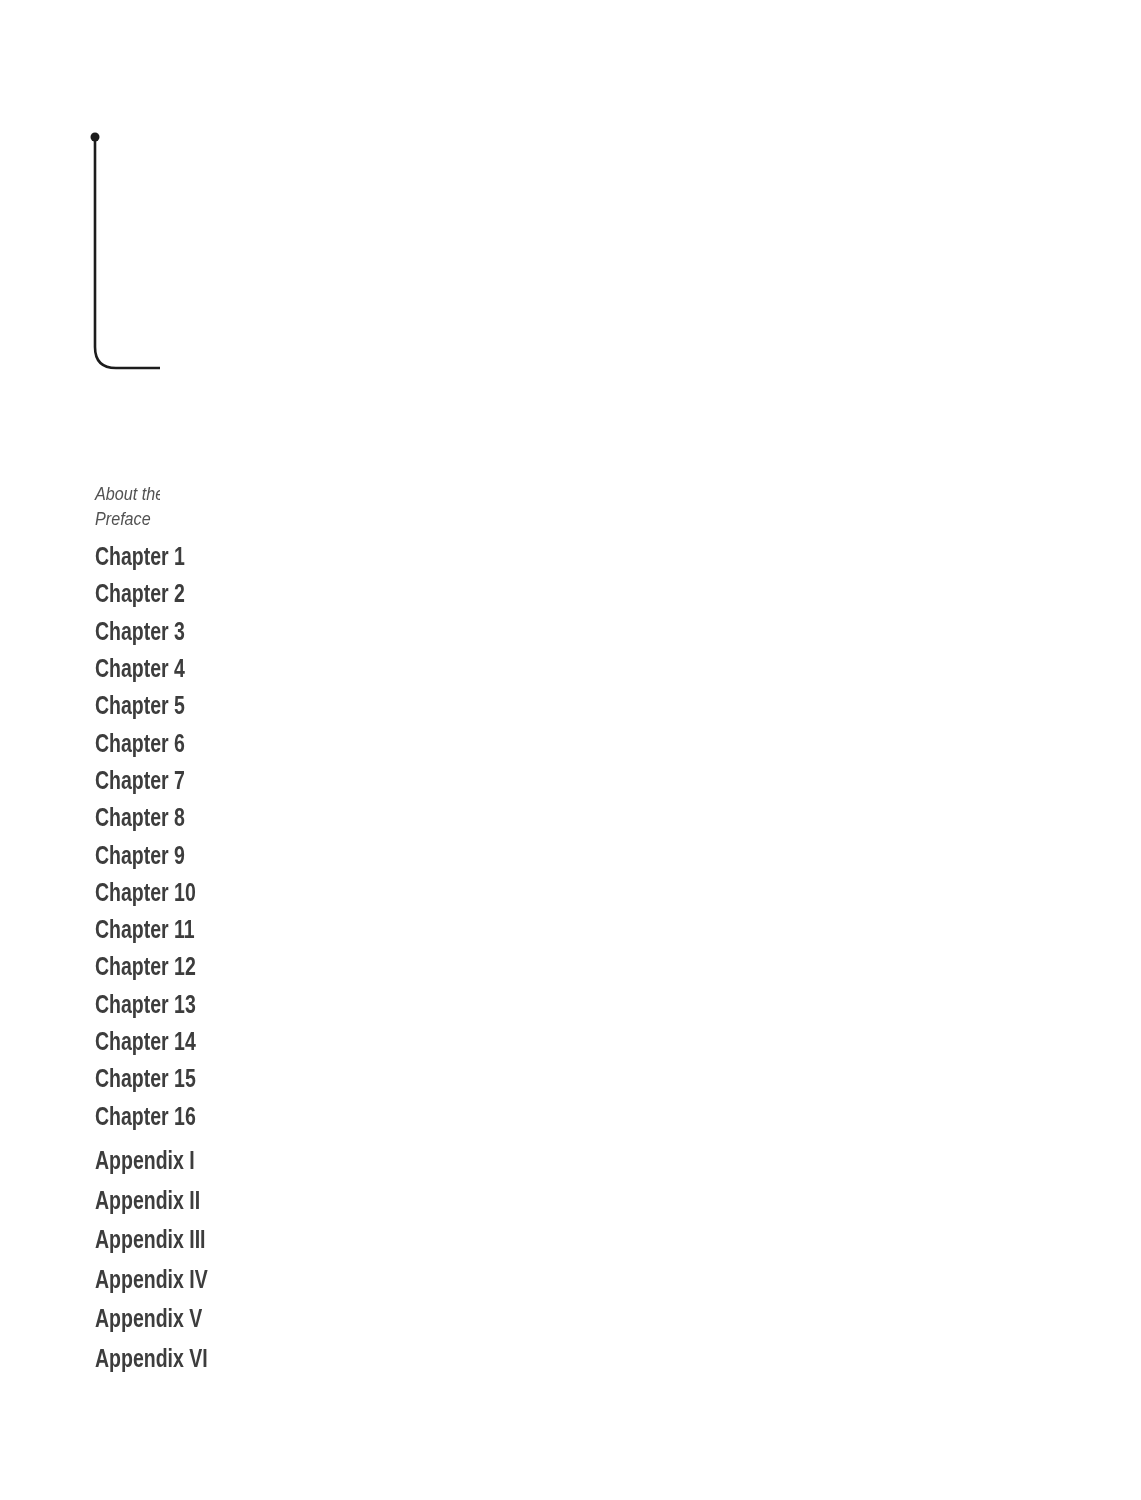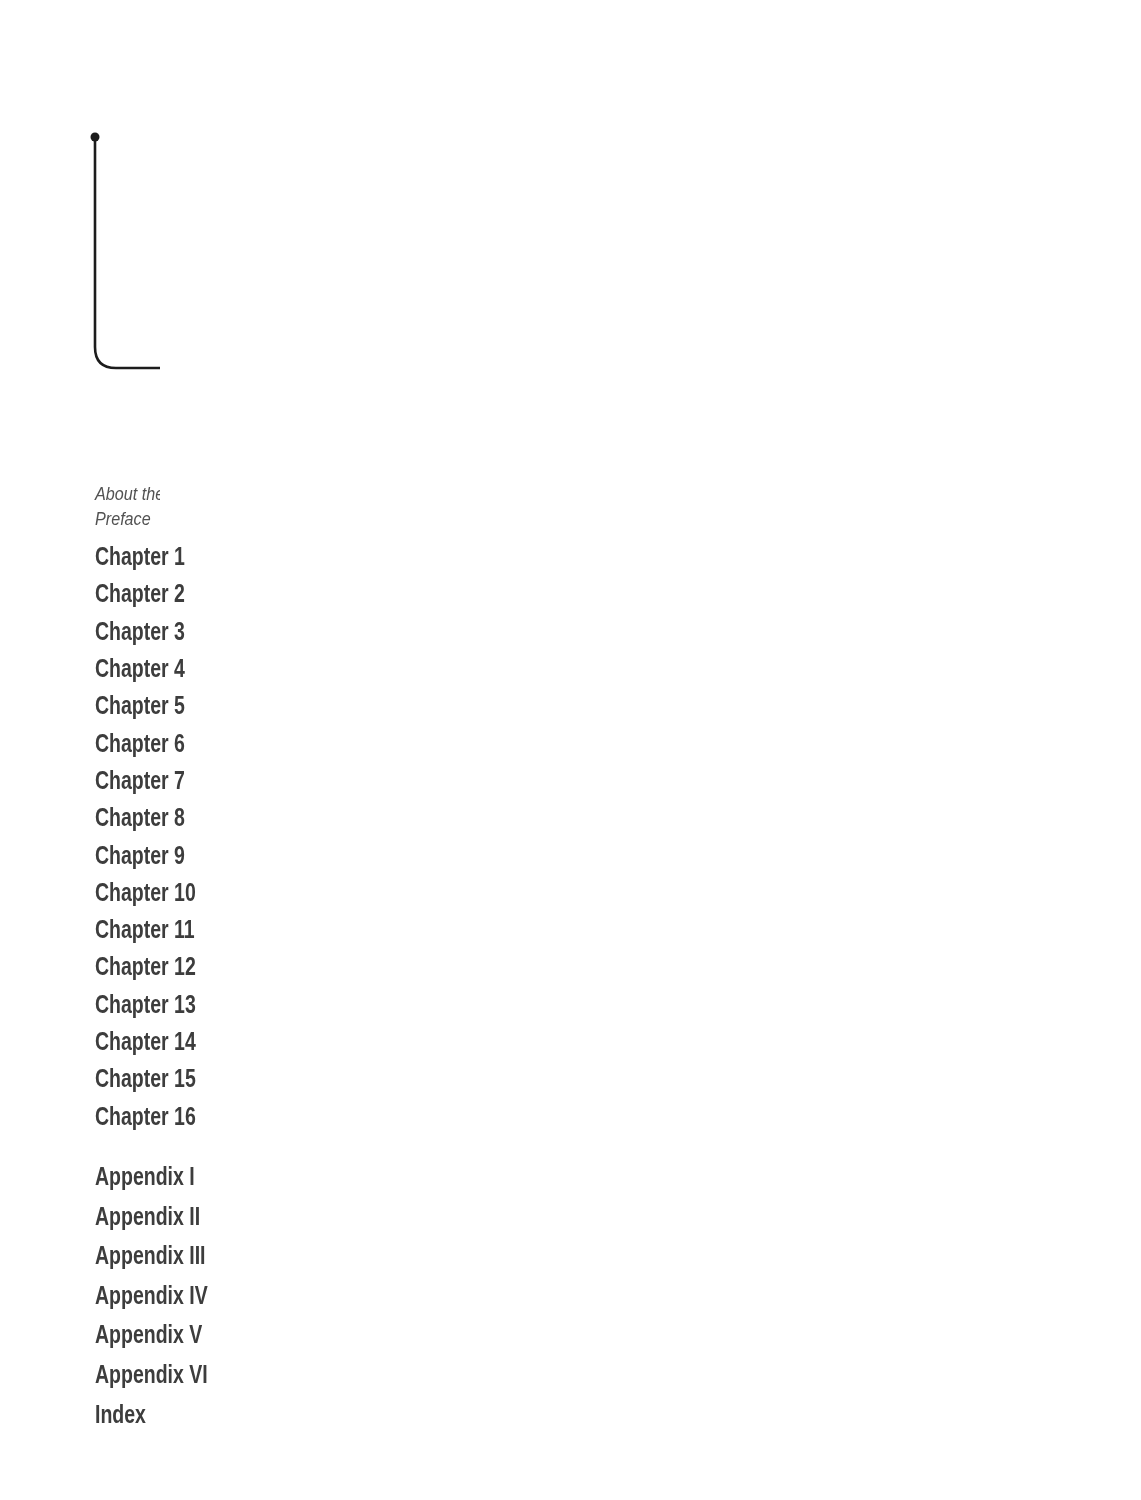--- a/index.html
+++ b/index.html
@@ -60,21 +60,21 @@
     font-style: italic;
     font-size: 19px;
     font-weight: normal;
     color: var(--muted, #525252);
   }
   .group.front_matter .tx { transform: scaleX(0.85); }
   .group.front_matter .cell.label { width: auto; flex: 1; }
 
   .group.chapters { margin-top: 7px; }
   .group.chapters .row { height: 37.3px; }
-  .group.appendices { margin-top: 22px; }
+  .group.appendices { margin-top: 6px; }
   .group.appendices .row { height: 39.6px; }
   .group.chapters .row, .group.appendices .row {
     font-weight: bold;
     font-size: 25px;
     color: var(--text, #3d3d3d);
   }
 </style>
 </head>
 <body>
 
@@ -205,21 +205,16 @@
         <div class="row">
           <span class="cell label"><span class="tx">Appendix V</span></span>
           <span class="cell title"><span class="tx">C99, C11 and C23 Features</span></span>
           <span class="cell page"></span>
         </div>
         <div class="row">
           <span class="cell label"><span class="tx">Appendix VI</span></span>
           <span class="cell title"><span class="tx">Graphics Programing Using C</span></span>
           <span class="cell page"></span>
         </div>
-        <div class="row">
-          <span class="cell label"><span class="tx">Index</span></span>
-          <span class="cell title"><span class="tx"></span></span>
-          <span class="cell page"></span>
-        </div>
       </div>
   </div>
 
 </div>
 
 </body></html>

